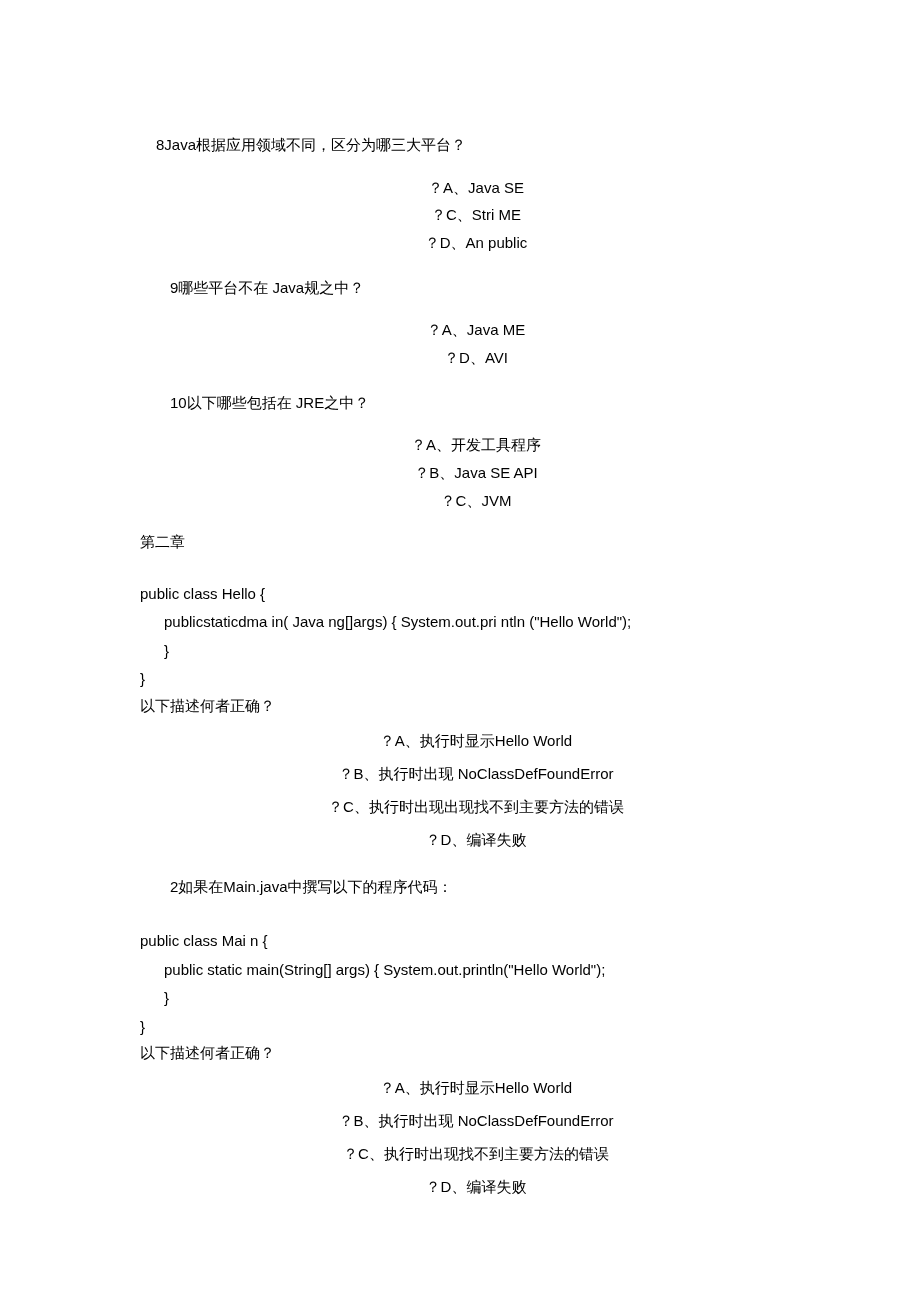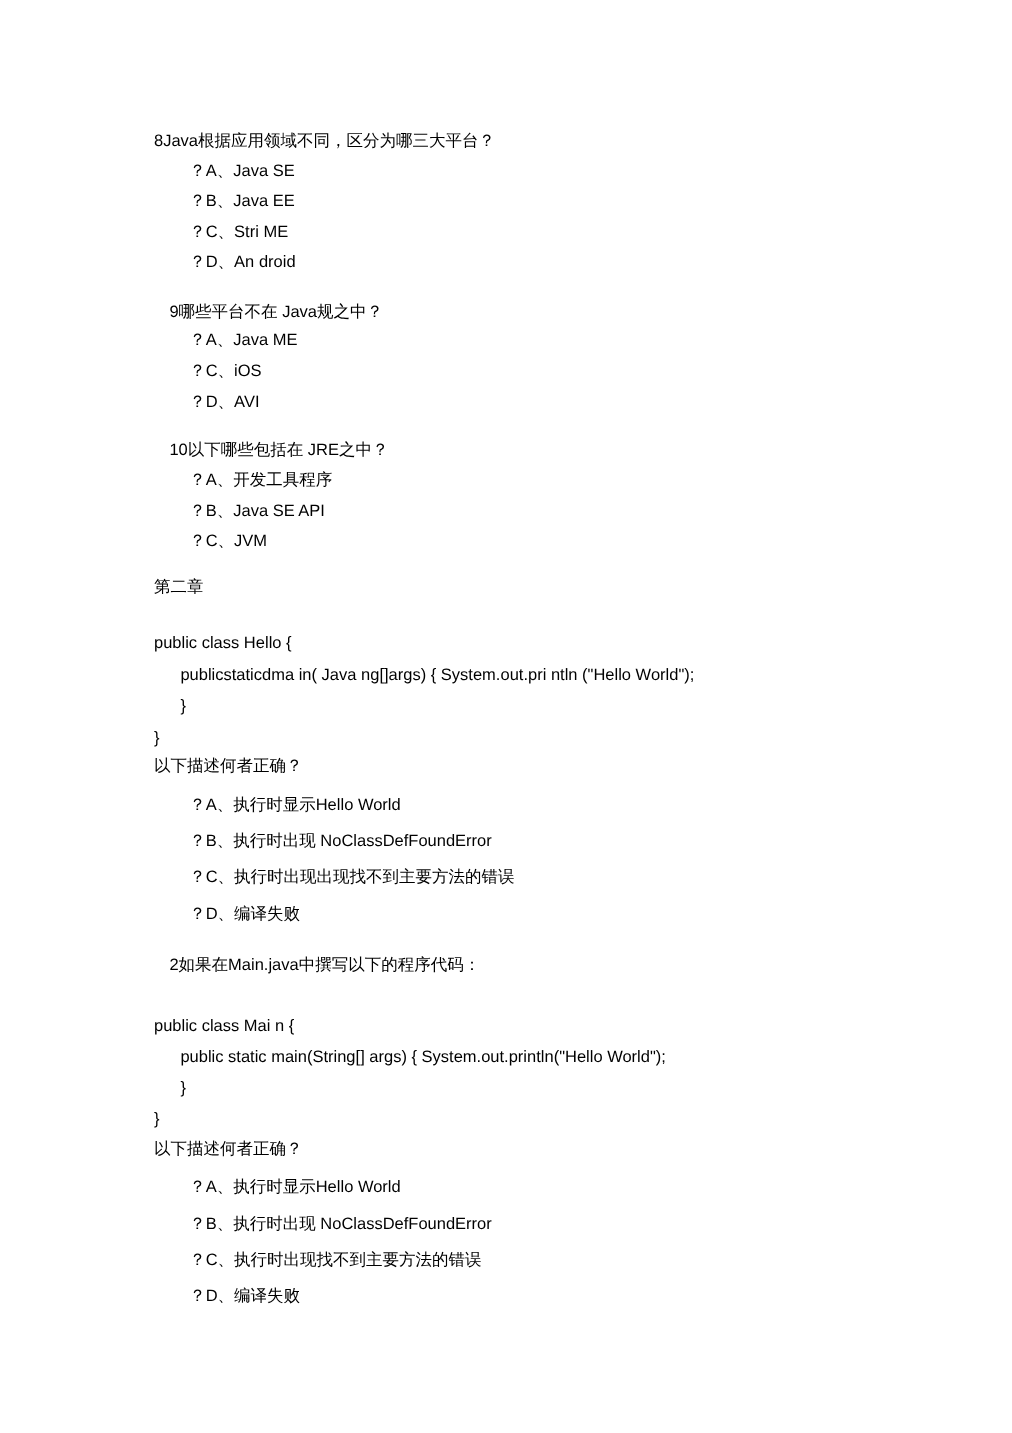--- a/index.html
+++ b/index.html
@@ -14,24 +14,25 @@
     width: 920px;
     min-height: 1303px;
     box-sizing: border-box;
     padding: 116px 140px 100px 140px;
   }
   .question {
     margin-bottom: 18px;
   }
   .q-text {
     line-height: 1.7;
-    margin: 0;
+    margin: 16px;
   }
   .options {
     padding-left: 32px;
+    text-align: center;
   }
   .option {
     line-height: 1.85;
   }
   .section-title {
     text-align: left;
     font-weight: normal;
     margin: 16px 0 6px 0;
   }
   .code-block {
@@ -57,31 +58,29 @@
 </style>
 </head>
 <body>
 
 <div class="page">
 
   <div class="question">
     <p class="q-text">8Java根据应用领域不同，区分为哪三大平台？</p>
     <div class="options">
       <div class="option">？A、Java SE</div>
-      <div class="option">？B、Java EE</div>
       <div class="option">？C、Stri ME</div>
-      <div class="option">？D、An droid</div>
+      <div class="option">？D、An public</div>
     </div>
   </div>
 
   <div class="question indent1">
     <p class="q-text">9哪些平台不在  Java规之中？</p>
     <div class="options" style="padding-left:18px">
       <div class="option">？A、Java ME</div>
-      <div class="option">？C、iOS</div>
       <div class="option">？D、AVI</div>
     </div>
   </div>
 
   <div class="question indent1">
     <p class="q-text">10以下哪些包括在  JRE之中？</p>
     <div class="options" style="padding-left:18px">
       <div class="option">？A、开发工具程序</div>
       <div class="option">？B、Java SE API</div>
       <div class="option">？C、JVM</div>

